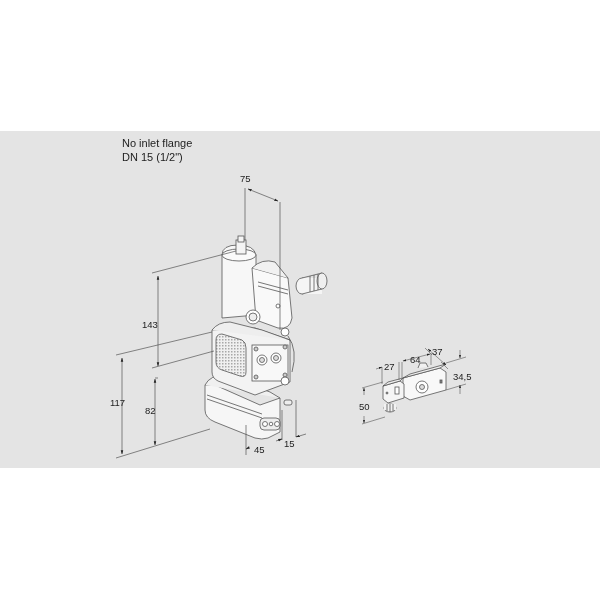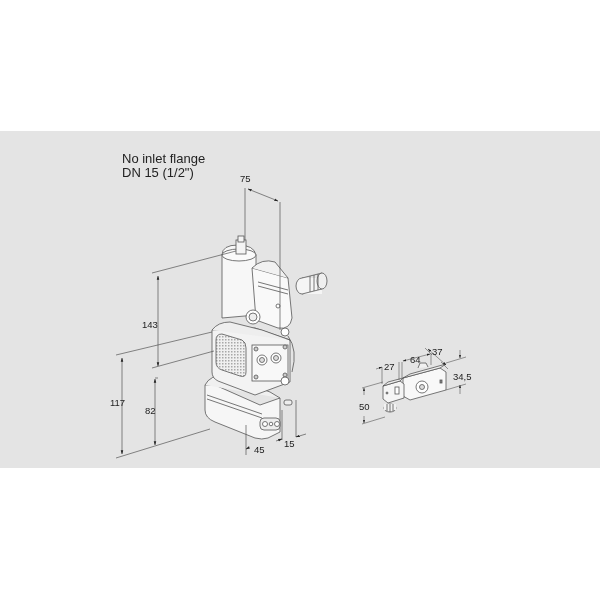--- a/index.html
+++ b/index.html
@@ -1,18 +1,18 @@
 <!DOCTYPE html>
 <html><head>
   <meta charset="utf-8">
   <style>
     html, body { margin: 0; padding: 0; background: #ffffff; }
     body { width: 600px; height: 600px; position: relative; overflow: hidden; font-family: "Liberation Sans", sans-serif; }
     .band { position: absolute; left: 0; top: 131px; width: 600px; height: 337px; background: #e4e4e4; }
-    .caption { position: absolute; left: 122px; top: 152px; font-size: 13px; color: #222; line-height: 14px; }
+    .caption { position: absolute; left: 122px; top: 136px; font-size: 11px; color: #222; line-height: 14px; }
     .caption div { white-space: nowrap; }
     svg.drawing { position: absolute; left: 0; top: 0; }
     .dim { font-family: "Liberation Sans", sans-serif; font-size: 9.5px; fill: #222; }
   </style>
 </head>
 <body>
 
 <div class="band"></div>
 
 <div class="caption">

